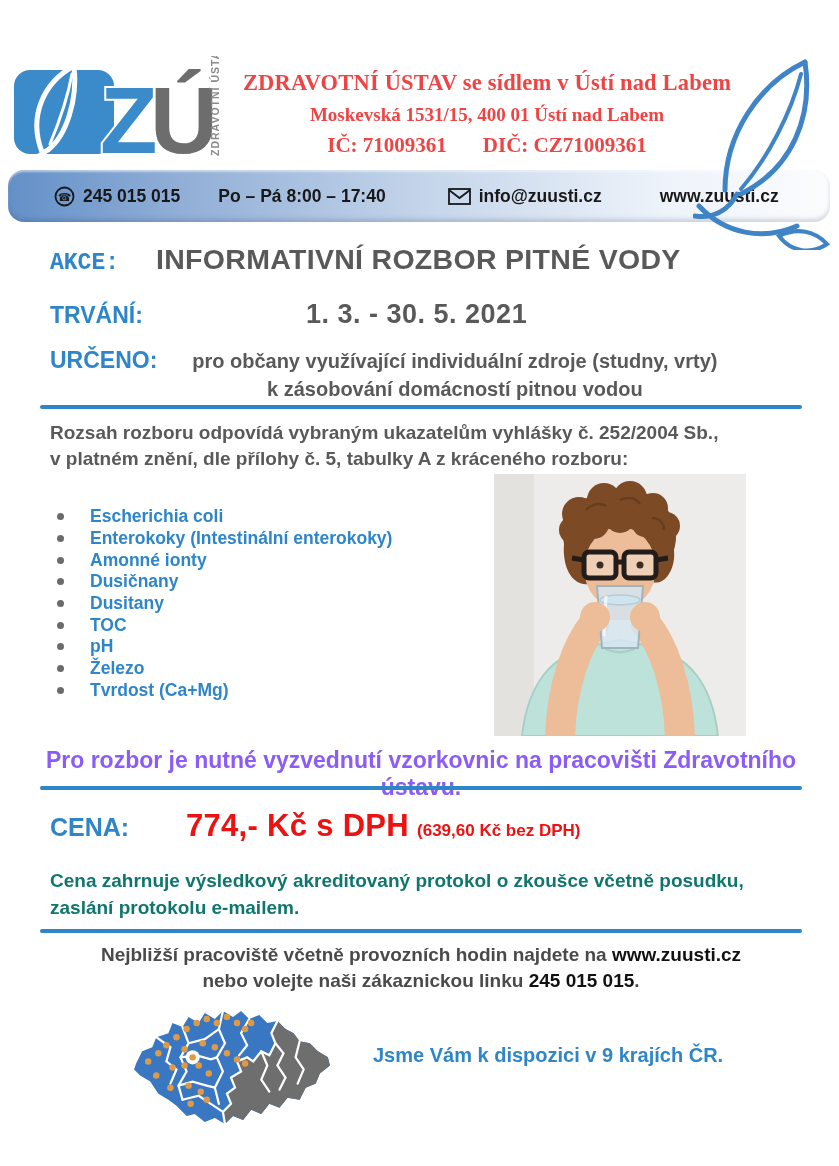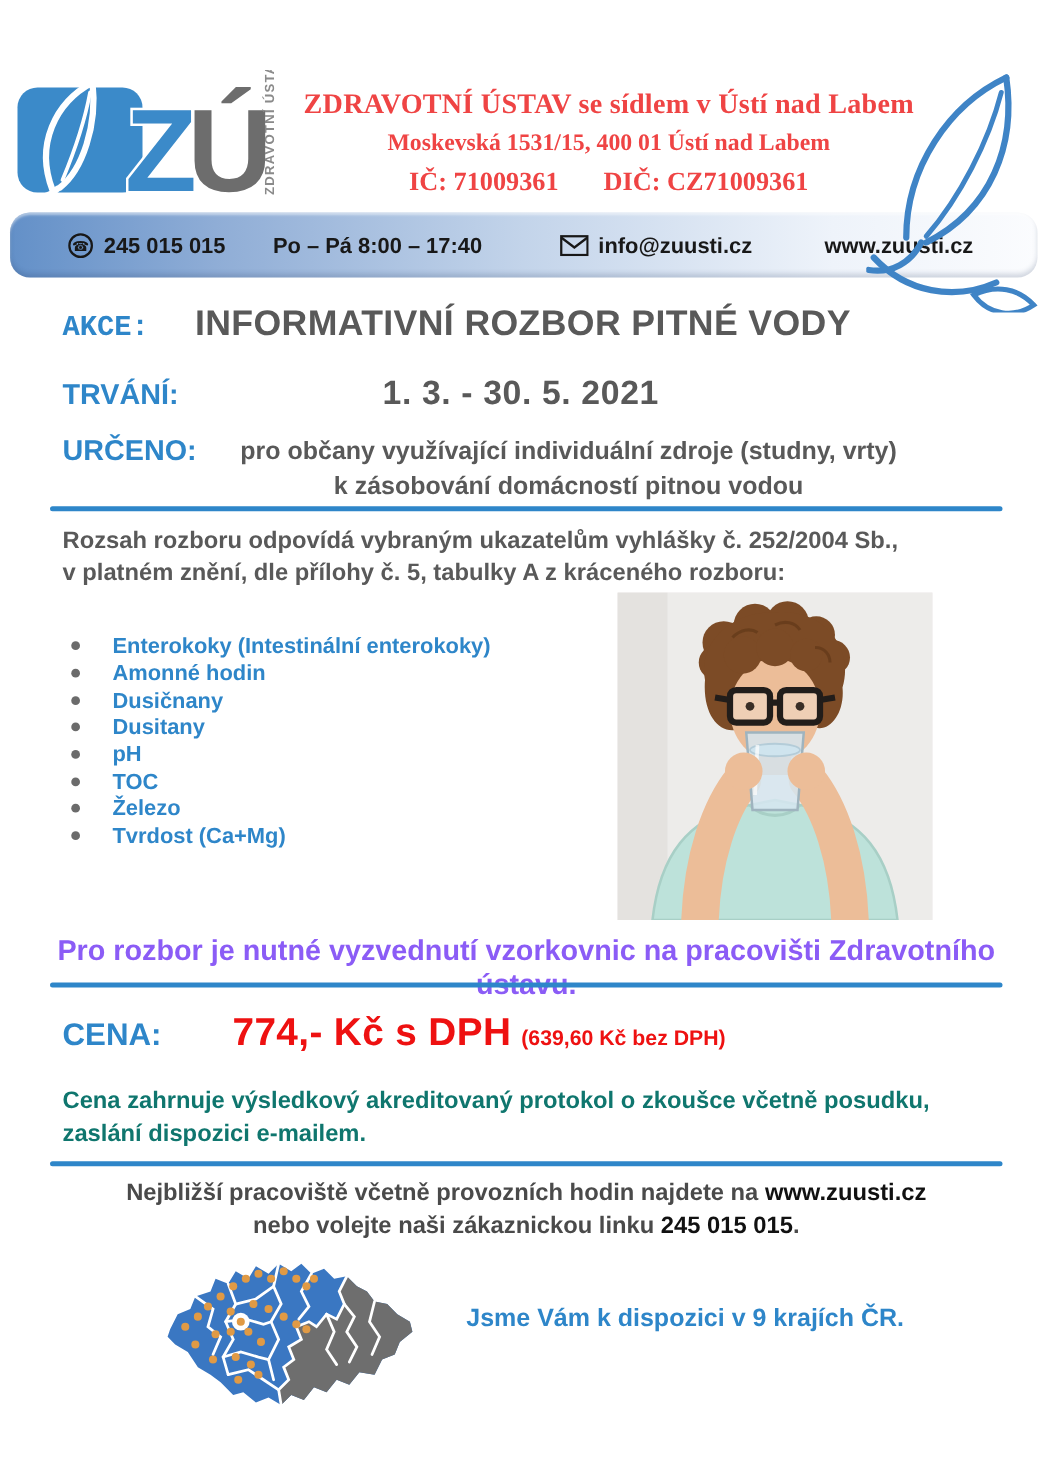--- a/index.html
+++ b/index.html
@@ -203,49 +203,53 @@
       <ellipse cx="126" cy="126" rx="20" ry="5" fill="#cfe4ee" stroke="#b4ccd8" stroke-width="1.5"></ellipse>
       <path d="M112,122 L110,162" stroke="#ffffff" stroke-width="3" opacity="0.7"></path>
 
       <circle cx="101" cy="143" r="15" fill="#ecbd98"></circle>
       <circle cx="151" cy="143" r="15" fill="#ecbd98"></circle>
     </svg>
   </div>
 
   <ul class="params">
 
+      <li>
+        <span class="dot"></span>
+        <span class="param-label">Escherichia coli</span>
+      </li>
 
       <li>
         <span class="dot"></span>
         <span class="param-label">Enterokoky (Intestinální enterokoky)</span>
       </li>
 
       <li>
         <span class="dot"></span>
-        <span class="param-label">Amonné hodin</span>
+        <span class="param-label">Amonné ionty</span>
       </li>
 
       <li>
         <span class="dot"></span>
         <span class="param-label">Dusičnany</span>
       </li>
 
       <li>
         <span class="dot"></span>
         <span class="param-label">Dusitany</span>
       </li>
 
       <li>
         <span class="dot"></span>
+        <span class="param-label">TOC</span>
+      </li>
+
+      <li>
+        <span class="dot"></span>
         <span class="param-label">pH</span>
-      </li>
-
-      <li>
-        <span class="dot"></span>
-        <span class="param-label">TOC</span>
       </li>
 
       <li>
         <span class="dot"></span>
         <span class="param-label">Železo</span>
       </li>
 
       <li>
         <span class="dot"></span>
         <span class="param-label">Tvrdost (Ca+Mg)</span>
@@ -256,21 +260,21 @@
 
   <div class="divider d2"></div>
 
   <div class="row-cena">
     <span class="blue-label">CENA:</span>
     <span class="price-value">774,- Kč s DPH</span>
     <span class="price-note">(639,60 Kč bez DPH)</span>
   </div>
   <div class="price-desc">
     <div>Cena zahrnuje výsledkový akreditovaný protokol o zkoušce včetně posudku,</div>
-    <div>zaslání dispozici e-mailem.</div>
+    <div>zaslání protokolu e-mailem.</div>
   </div>
 
   <div class="divider d3"></div>
 
   <div class="footer-lines">
     <div>
       <span>Nejbližší pracoviště včetně provozních hodin najdete na </span><span class="f-strong">www.zuusti.cz</span>
     </div>
     <div>
       <span>nebo volejte naši zákaznickou linku </span><span class="f-strong">245 015 015</span><span>.</span>

